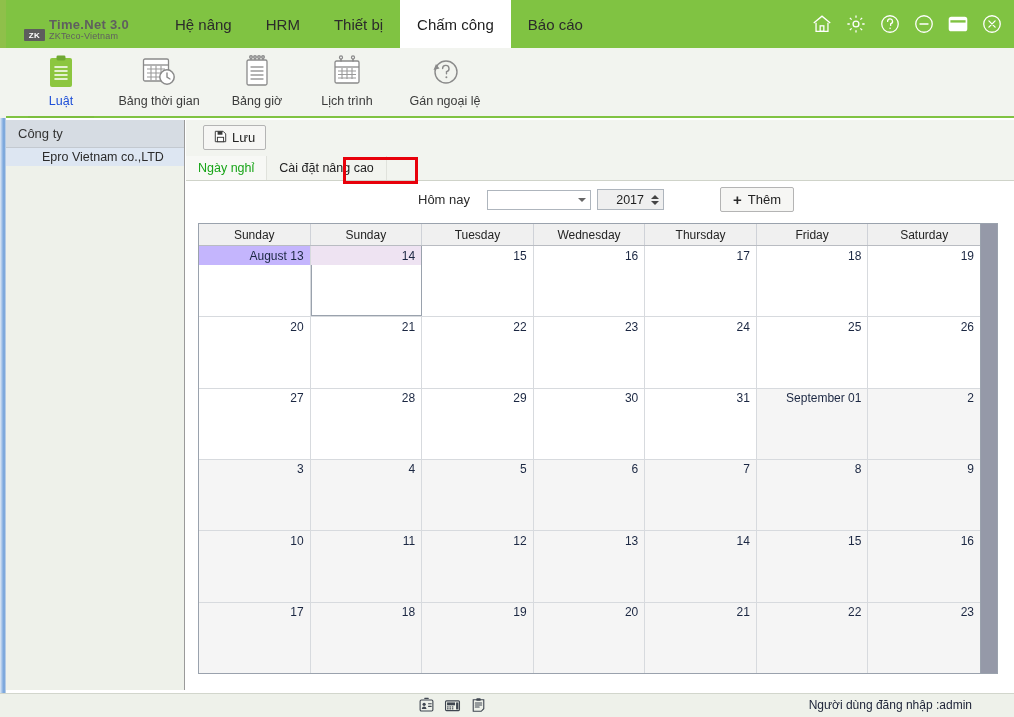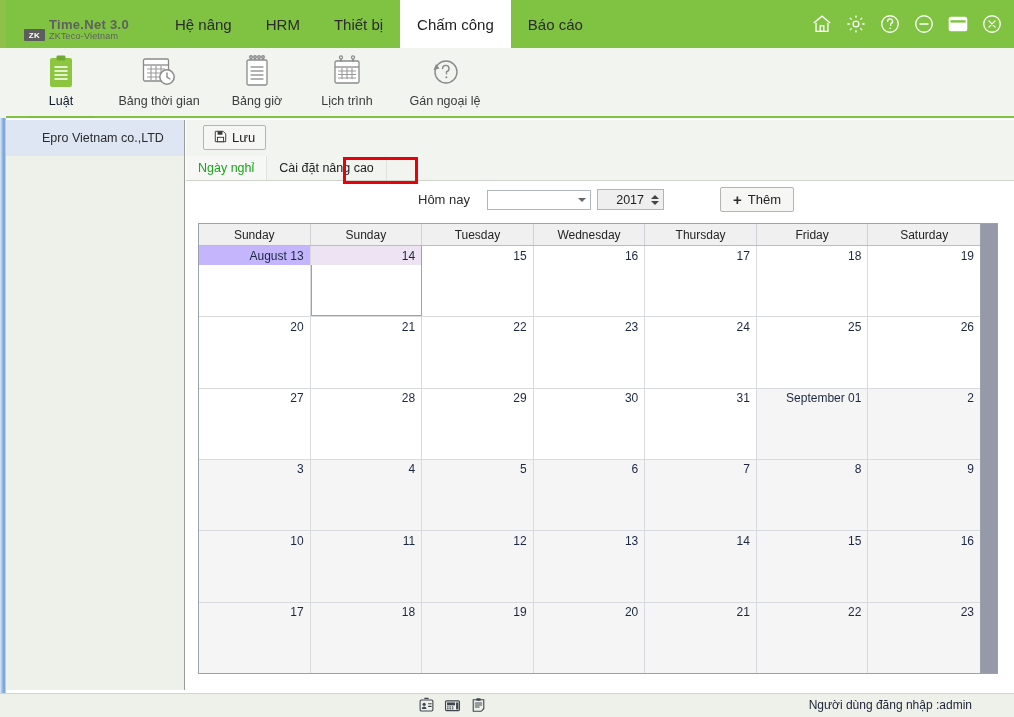--- a/index.html
+++ b/index.html
@@ -102,42 +102,42 @@
     align-items: center; justify-content: flex-start;
     padding-top: 4px;
     cursor: default;
     position: relative;
   }
   .rb-item.wide { width: 106px; }
   .rb-ic { height: 40px; display:flex; align-items:center; justify-content:center; }
   .rb-label {
     font-size: 12.5px; color: #3a3a3a; margin-top: 2px; white-space: nowrap;
   }
-  .rb-item.active .rb-label { color: #0f172a; }
+  .rb-item.active .rb-label { color: #1d4ed8; }
   .rb-item.active::after {
     content:""; position:absolute; bottom:-2px; left:12px; right:12px;
     height:2px; background:#7cbe3e;
   }
 
   
   .sidebar {
     position: absolute; left: 6px; top: 120px;
     width: 179px; height: 570px;
     background: #eef1ea;
     border-right: 1px solid #9a9a9a;
   }
   .sb-header {
     height: 28px; background: #d6dce3;
     display: flex; align-items: center;
     padding-left: 12px;
     font-size: 13px; color: #333;
     border-bottom: 1px solid #c3c9d0;
   }
   .sb-item {
-    height: 36px; background: #dde6f2;
+    height: 18px; background: #dde6f2;
     display: flex; align-items: center;
     padding-left: 36px;
     font-size: 12.5px; color: #2b2b2b;
     cursor: default;
   }
 
   
   .content {
     position: absolute; left: 186px; top: 120px;
     width: 828px; height: 570px;
@@ -468,20 +468,21 @@
             <circle cx="18.4" cy="23.3" r="1" fill="#8a8a8a" stroke="none"></circle>
           </svg>
         </div>
         <div class="rb-label">Gán ngoại lệ</div>
       </div>
 
     </div>
   </div>
 
   <div class="sidebar">
+    <div class="sb-header">Công ty</div>
     <div class="sb-item">Epro Vietnam co.,LTD</div>
   </div>
 
   <div class="content">
 
     <div class="toolbar">
       <div class="btn">
         <span>
           <svg width="13" height="13" viewBox="0 0 16 16" fill="none" stroke="#3b3b3b" stroke-width="1.2">
             <path d="M1.6 1.6h9.6L14.4 4.8v9.6H1.6z" fill="#ffffff"></path>

